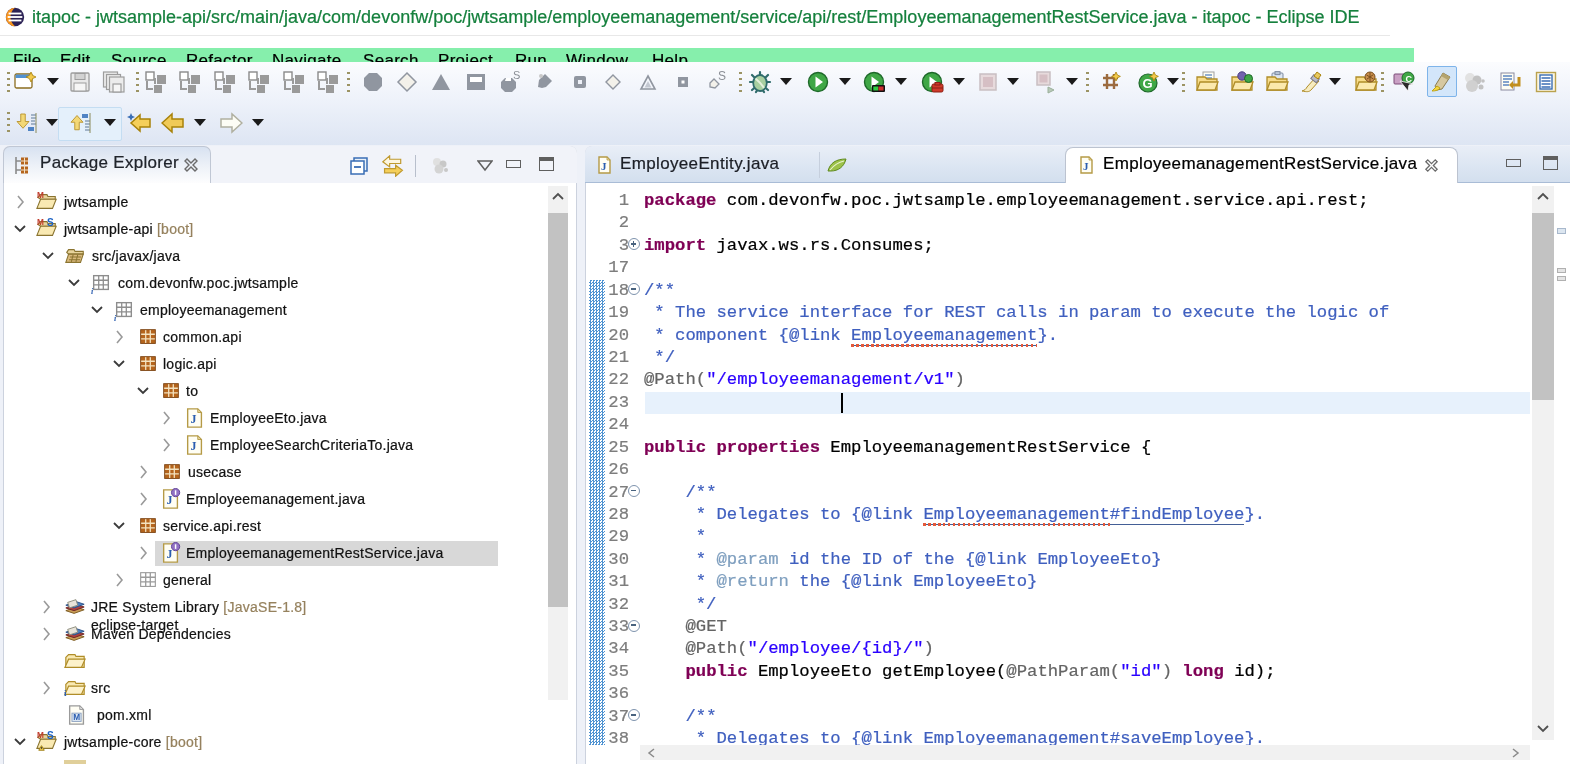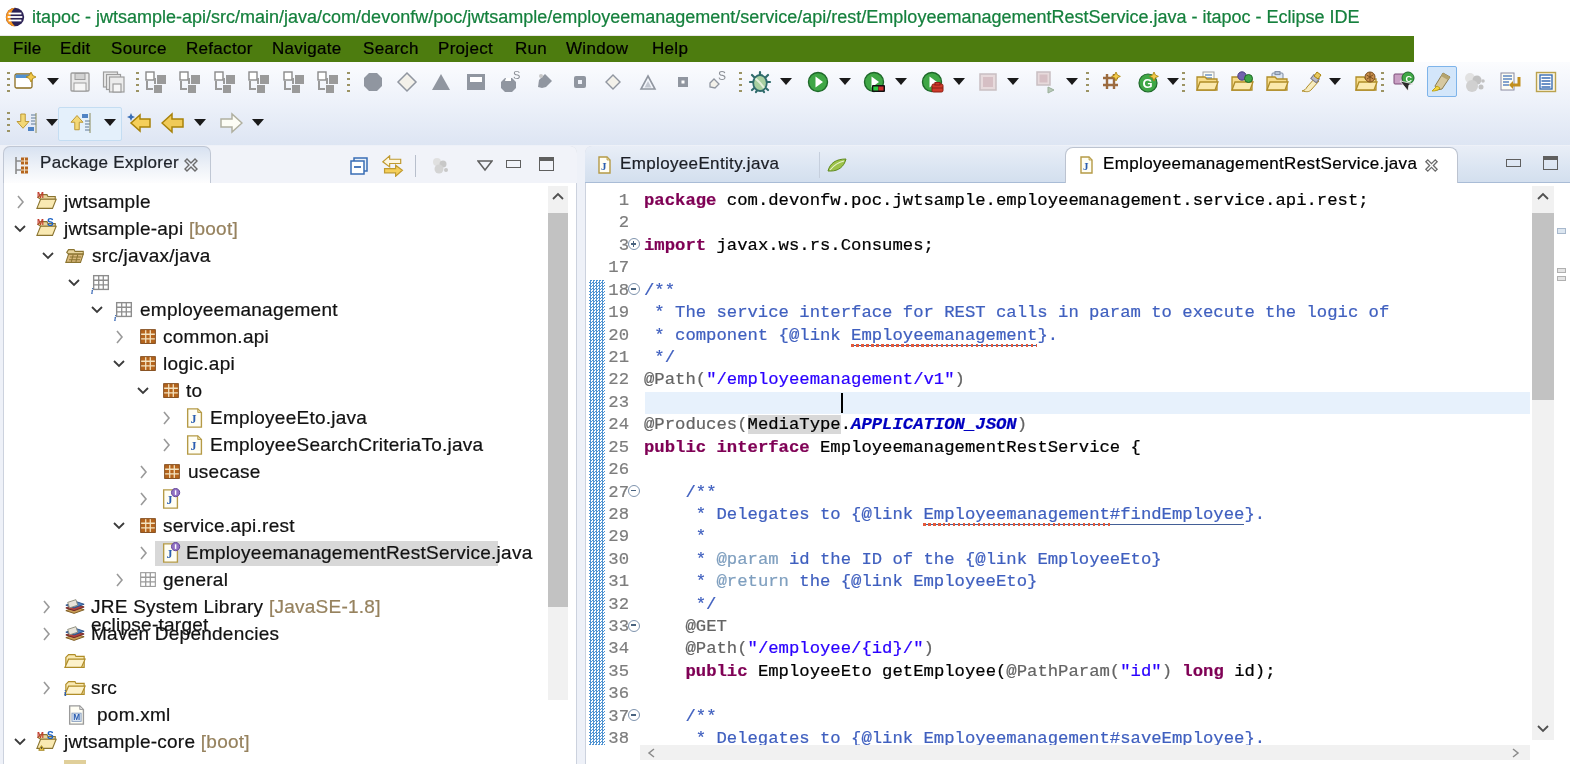--- a/index.html
+++ b/index.html
@@ -1,40 +1,40 @@
 <!DOCTYPE html>
 <html><head><meta charset="utf-8"><style>
 *{margin:0;padding:0;box-sizing:border-box}
 html,body{width:1570px;height:764px;overflow:hidden;background:#fff}
 .win{position:absolute;left:0;top:0;width:1570px;height:764px;background:#fff;
  font-family:"Liberation Sans",sans-serif;font-size:17px;color:#111;-webkit-text-stroke:0.22px currentColor}
 .abs{position:absolute}
 
 .title{position:absolute;left:32px;top:7px;font-size:18px;color:#15803d;white-space:nowrap;letter-spacing:0px}
-.menu{position:absolute;top:36px;left:0;width:1414px;height:26px;background:#4d7c0f}
+.menu{position:absolute;top:48px;left:0;width:1414px;height:26px;background:#86efac}
 .menu span{position:absolute;top:3px;font-size:17px;color:#000;letter-spacing:0.3px}
 .topline{position:absolute;left:0;top:35px;width:1390px;height:1px;background:#e8e8e8}
 
 .tbar{position:absolute;left:0;top:62px;width:1570px;height:84px;
  background:linear-gradient(180deg,#fbfcfe 0%,#eef2fa 45%,#dde5f3 100%)}
 .hnd{position:absolute;width:3px;height:26px;
  background-image:radial-gradient(circle,#9c9464 1.2px,transparent 1.4px);background-size:3px 6px}
 .ddw{position:absolute;width:0;height:0;border-left:6px solid transparent;border-right:6px solid transparent;border-top:7px solid #1a1a1a}
 .ti{position:absolute}
 
 .mainbg{position:absolute;left:0;top:145px;width:1570px;height:619px;background:#eef1f8}
 
 .pkg{position:absolute;left:3px;top:146px;width:574px;height:618px;background:#fff;
  border:1px solid #ccd2de;border-bottom:none;border-radius:7px 7px 0 0}
 .pkghead{position:absolute;left:3px;top:146px;width:574px;height:37px;background:#f1f3f9;border-radius:7px 7px 0 0}
 .pkgtab{position:absolute;left:3px;top:146px;width:208px;height:37px;
  background:linear-gradient(180deg,#d8e2f1 0%,#eef2f8 55%,#fdfdfe 100%);
  border:1px solid #c0c7d4;border-bottom:none;border-radius:7px 7px 0 0}
 .pkgtitle{position:absolute;left:40px;top:153px;font-size:17px;color:#20242b;white-space:nowrap;letter-spacing:0.3px}
-.trow{position:absolute;height:26px;line-height:26px;white-space:nowrap;font-size:19px;color:#121212;letter-spacing:0.25px}
+.trow{position:absolute;height:26px;line-height:26px;white-space:nowrap;font-size:14px;color:#121212;letter-spacing:0.25px}
 .deco{color:#96825e}
 .sel{position:absolute;background:#d8d8d8}
 
 .sb{position:absolute;background:#f1f1f1}
 .sbt{position:absolute;background:#c2c2c2}
 
 .ed{position:absolute;left:585px;top:146px;width:985px;height:618px;background:#fff;
  border:1px solid #ccd2de;border-right:none;border-bottom:none;border-radius:7px 0 0 0}
 .edstrip{position:absolute;left:585px;top:146px;width:985px;height:37px;
  background:linear-gradient(180deg,#e9eef7 0%,#dbe5f2 60%,#d3dfee 100%);border-radius:7px 0 0 0;
@@ -449,20 +449,21 @@
 <svg class="abs" style="left:68px;top:278px" width="12" height="10" viewBox="0 0 12 10">
       <path d="M1 2l5 5 5-5" fill="none" stroke="#3b3b3b" stroke-width="1.8"></path>
     </svg>
 <svg class="abs" style="left:90px;top:272px" width="22" height="22" viewBox="0 0 24 24">
       <rect x="4" y="4" width="16" height="15" fill="#fff" stroke="#8d8d8d" stroke-width="1.5"></rect>
 <g stroke="#8d8d8d" stroke-width="1.4" fill="none">
         <path d="M4 9h16M4 14h16M9.5 4v15M14.5 4v15"></path>
       </g>
 <text x="1" y="24" font-size="9" font-weight="bold" fill="#2a5db0" font-family="Liberation Serif" font-style="italic">i</text>
     </svg>
+<div class="trow" style="left:118px;top:270px">com.devonfw.poc.jwtsample</div>
 <svg class="abs" style="left:91px;top:305px" width="12" height="10" viewBox="0 0 12 10">
       <path d="M1 2l5 5 5-5" fill="none" stroke="#3b3b3b" stroke-width="1.8"></path>
     </svg>
 <svg class="abs" style="left:113px;top:299px" width="22" height="22" viewBox="0 0 24 24">
       <rect x="4" y="4" width="16" height="15" fill="#fff" stroke="#8d8d8d" stroke-width="1.5"></rect>
 <g stroke="#8d8d8d" stroke-width="1.4" fill="none">
         <path d="M4 9h16M4 14h16M9.5 4v15M14.5 4v15"></path>
       </g>
 <text x="1" y="24" font-size="9" font-weight="bold" fill="#2a5db0" font-family="Liberation Serif" font-style="italic">i</text>
     </svg>
@@ -532,20 +533,21 @@
 <svg class="abs" style="left:139px;top:492px" width="9" height="14" viewBox="0 0 9 14">
       <path d="M2 1l5 6-5 6" fill="none" stroke="#9a9a9a" stroke-width="1.6"></path>
     </svg>
 <svg class="abs" style="left:160px;top:488px" width="22" height="22" viewBox="0 0 24 24">
       <path d="M4 2h11l4 4v16H4z" fill="#fffef4" stroke="#b59a46" stroke-width="1.5"></path>
 <path d="M15 2l4 4h-4z" fill="#e8d9a0" stroke="#b59a46" stroke-width="1"></path>
 <text x="7" y="17" font-size="13" font-weight="bold" fill="#2a5db0" font-family="Liberation Serif">J</text>
       <circle cx="17" cy="5" r="4.5" fill="#9271c4" stroke="#5d3f94"></circle>
       <rect x="16.2" y="2.5" width="1.6" height="5" fill="#fff"></rect>
     </svg>
+<div class="trow" style="left:186px;top:486px">Employeemanagement.java</div>
 <svg class="abs" style="left:113px;top:521px" width="12" height="10" viewBox="0 0 12 10">
       <path d="M1 2l5 5 5-5" fill="none" stroke="#3b3b3b" stroke-width="1.8"></path>
     </svg>
 <svg class="abs" style="left:137px;top:515px" width="22" height="22" viewBox="0 0 24 24">
       <rect x="4" y="4" width="16" height="15" fill="#b5651d"></rect>
 <g stroke="#f4e3c0" stroke-width="1.4">
         <path d="M4 9h16M4 14h16M9.5 4v15M14.5 4v15"></path>
       </g>
 <rect x="4" y="4" width="16" height="15" fill="none" stroke="#7d4513" stroke-width="1"></rect>
     </svg>
@@ -705,22 +707,21 @@
 <div class="fold" style="top:525.2px">
         <i></i>
       </div>
 <div class="cl" style="top:50.8px"><span class="kw">import</span> javax.ws.rs.Consumes;</div>
 <div class="cl" style="top:6.0px"><span class="kw">package</span> com.devonfw.poc.jwtsample.employeemanagement.service.api.rest;</div>
 <div class="cl" style="top:95.7px"><span class="dc">/**</span></div>
 <div class="cl" style="top:118.1px"><span class="dc"> * The service interface for REST calls in param to execute the logic of</span></div>
 <div class="cl" style="top:140.5px"><span class="dc"> * component {@link <span class="lnk">Employeemanagement</span>}.</span></div>
 <div class="cl" style="top:162.9px"><span class="dc"> */</span></div>
 <div class="cl" style="top:185.4px"><span class="an">@Path(</span><span class="st">"/employeemanagement/v1"</span><span class="an">)</span></div>
-<div class="cl" style="top:230.2px"><span class="an">@Produces(</span><span class="occ">MediaType</span>.<span class="sf">APPLICATION_JSON</span><span class="an">)</span></div>
-<div class="cl" style="top:252.6px"><span class="kw">public</span> <span class="kw">interface</span> EmployeemanagementRestService {</div>
+<div class="cl" style="top:252.6px"><span class="kw">public</span> <span class="kw">properties</span> EmployeemanagementRestService {</div>
 <div class="cl" style="top:297.5px">    <span class="dc">/**</span></div>
 <div class="cl" style="top:319.9px"><span class="dc">     * Delegates to {@link <span class="lnk">Employeemanagement#findEmployee</span>}.</span></div>
 <div class="cl" style="top:342.3px"><span class="dc">     *</span></div>
 <div class="cl" style="top:364.7px"><span class="dc">     * <span class="dt">@param</span> id the ID of the {@link EmployeeEto}</span></div>
 <div class="cl" style="top:387.1px"><span class="dc">     * <span class="dt">@return</span> the {@link EmployeeEto}</span></div>
 <div class="cl" style="top:409.6px"><span class="dc">     */</span></div>
 <div class="cl" style="top:432.0px">    <span class="an">@GET</span></div>
 <div class="cl" style="top:454.4px">    <span class="an">@Path(</span><span class="st">"/employee/{id}/"</span><span class="an">)</span></div>
 <div class="cl" style="top:476.8px">    <span class="kw">public</span> EmployeeEto getEmployee(<span class="an">@PathParam(</span><span class="st">"id"</span><span class="an">)</span> <span class="kw">long</span> id);</div>
 <div class="cl" style="top:521.7px">    <span class="dc">/**</span></div>

